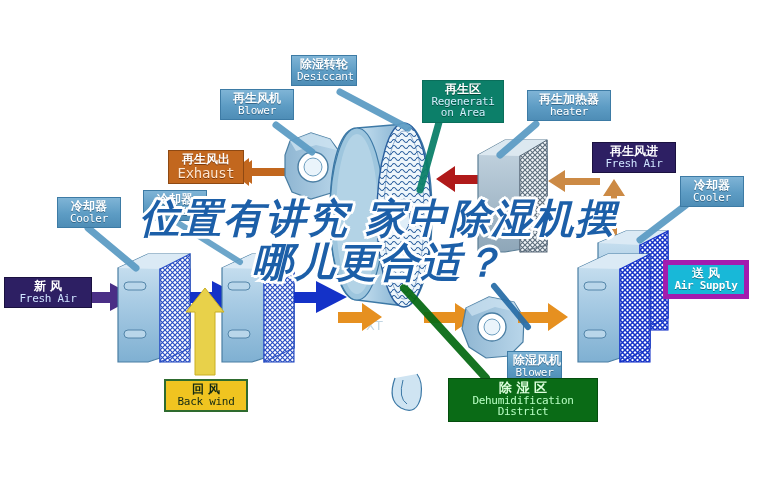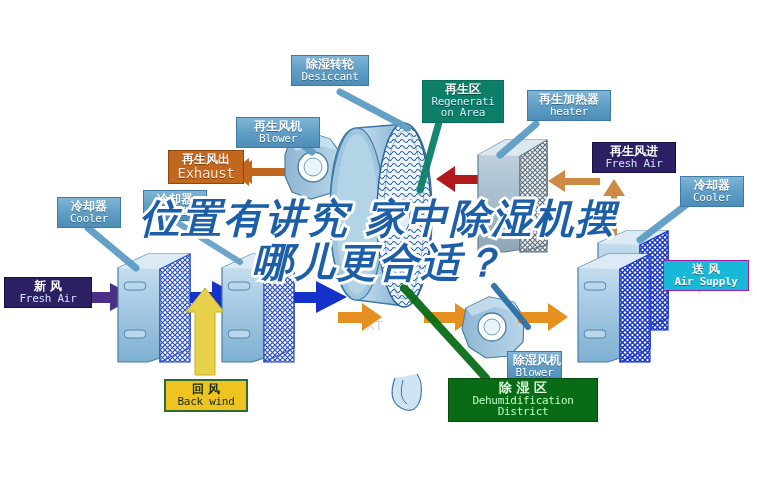--- a/index.html
+++ b/index.html
@@ -86,21 +86,21 @@
     background:#f0c420;
     border:2px solid #2e6b2e;
     color:#132a13;
   }
   .yellow .cn{font-size:12px;}
   .yellow .en{font-size:11px;}
 
   
   .cyan{
     background:#18b8d8;
-    border:1px solid #a21caf;
+    border:5px solid #a21caf;
     color:#ffffff;
     text-shadow:0 1px 0 rgba(0,50,65,.5);
   }
   .cyan .cn{font-size:12px;}
   .cyan .en{font-size:11px;font-weight:bold;}
 
   
   .green{
     background:#0a6b16;
     border:1px solid #054d0e;
@@ -337,26 +337,26 @@
       <path d="M88 228 L136 268" stroke="#5d9cc4" stroke-width="7" opacity=".95" fill="none"></path>
 
       <path d="M170 218 L240 262" stroke="#5d9cc4" stroke-width="6" opacity=".9" fill="none"></path>
 
       <path d="M528 327 L494 286" stroke="#2a6fa8" stroke-width="6" opacity=".95" fill="none"></path>
 
       <path d="M486 378 L404 288" stroke="#0a6b16" stroke-width="8" opacity=".95" fill="none"></path>
     </g>
   </svg>
 
-  <div class="lbl sky" style="left:291px; top:55px;  width:78px;">
+  <div class="lbl sky" style="left:291px; top:55px;  width:66px;">
     <span class="cn">除湿转轮</span>
     <span class="en">Desiccant</span>
   </div>
 
-  <div class="lbl sky" style="left:236px; top:89px; width:84px;margin-top:28px;">
+  <div class="lbl sky" style="left:220px; top:89px; width:74px;">
     <span class="cn">再生风机</span>
     <span class="en">Blower</span>
   </div>
 
   <div class="lbl teal" style="left:422px; top:56px; width:82px; white-space:normal;">
     <span class="cn">再生区</span>
     <span class="en">Regenerati on Area</span>
   </div>
 
   <div class="lbl sky" style="left:527px; top:90px; width:84px;">

